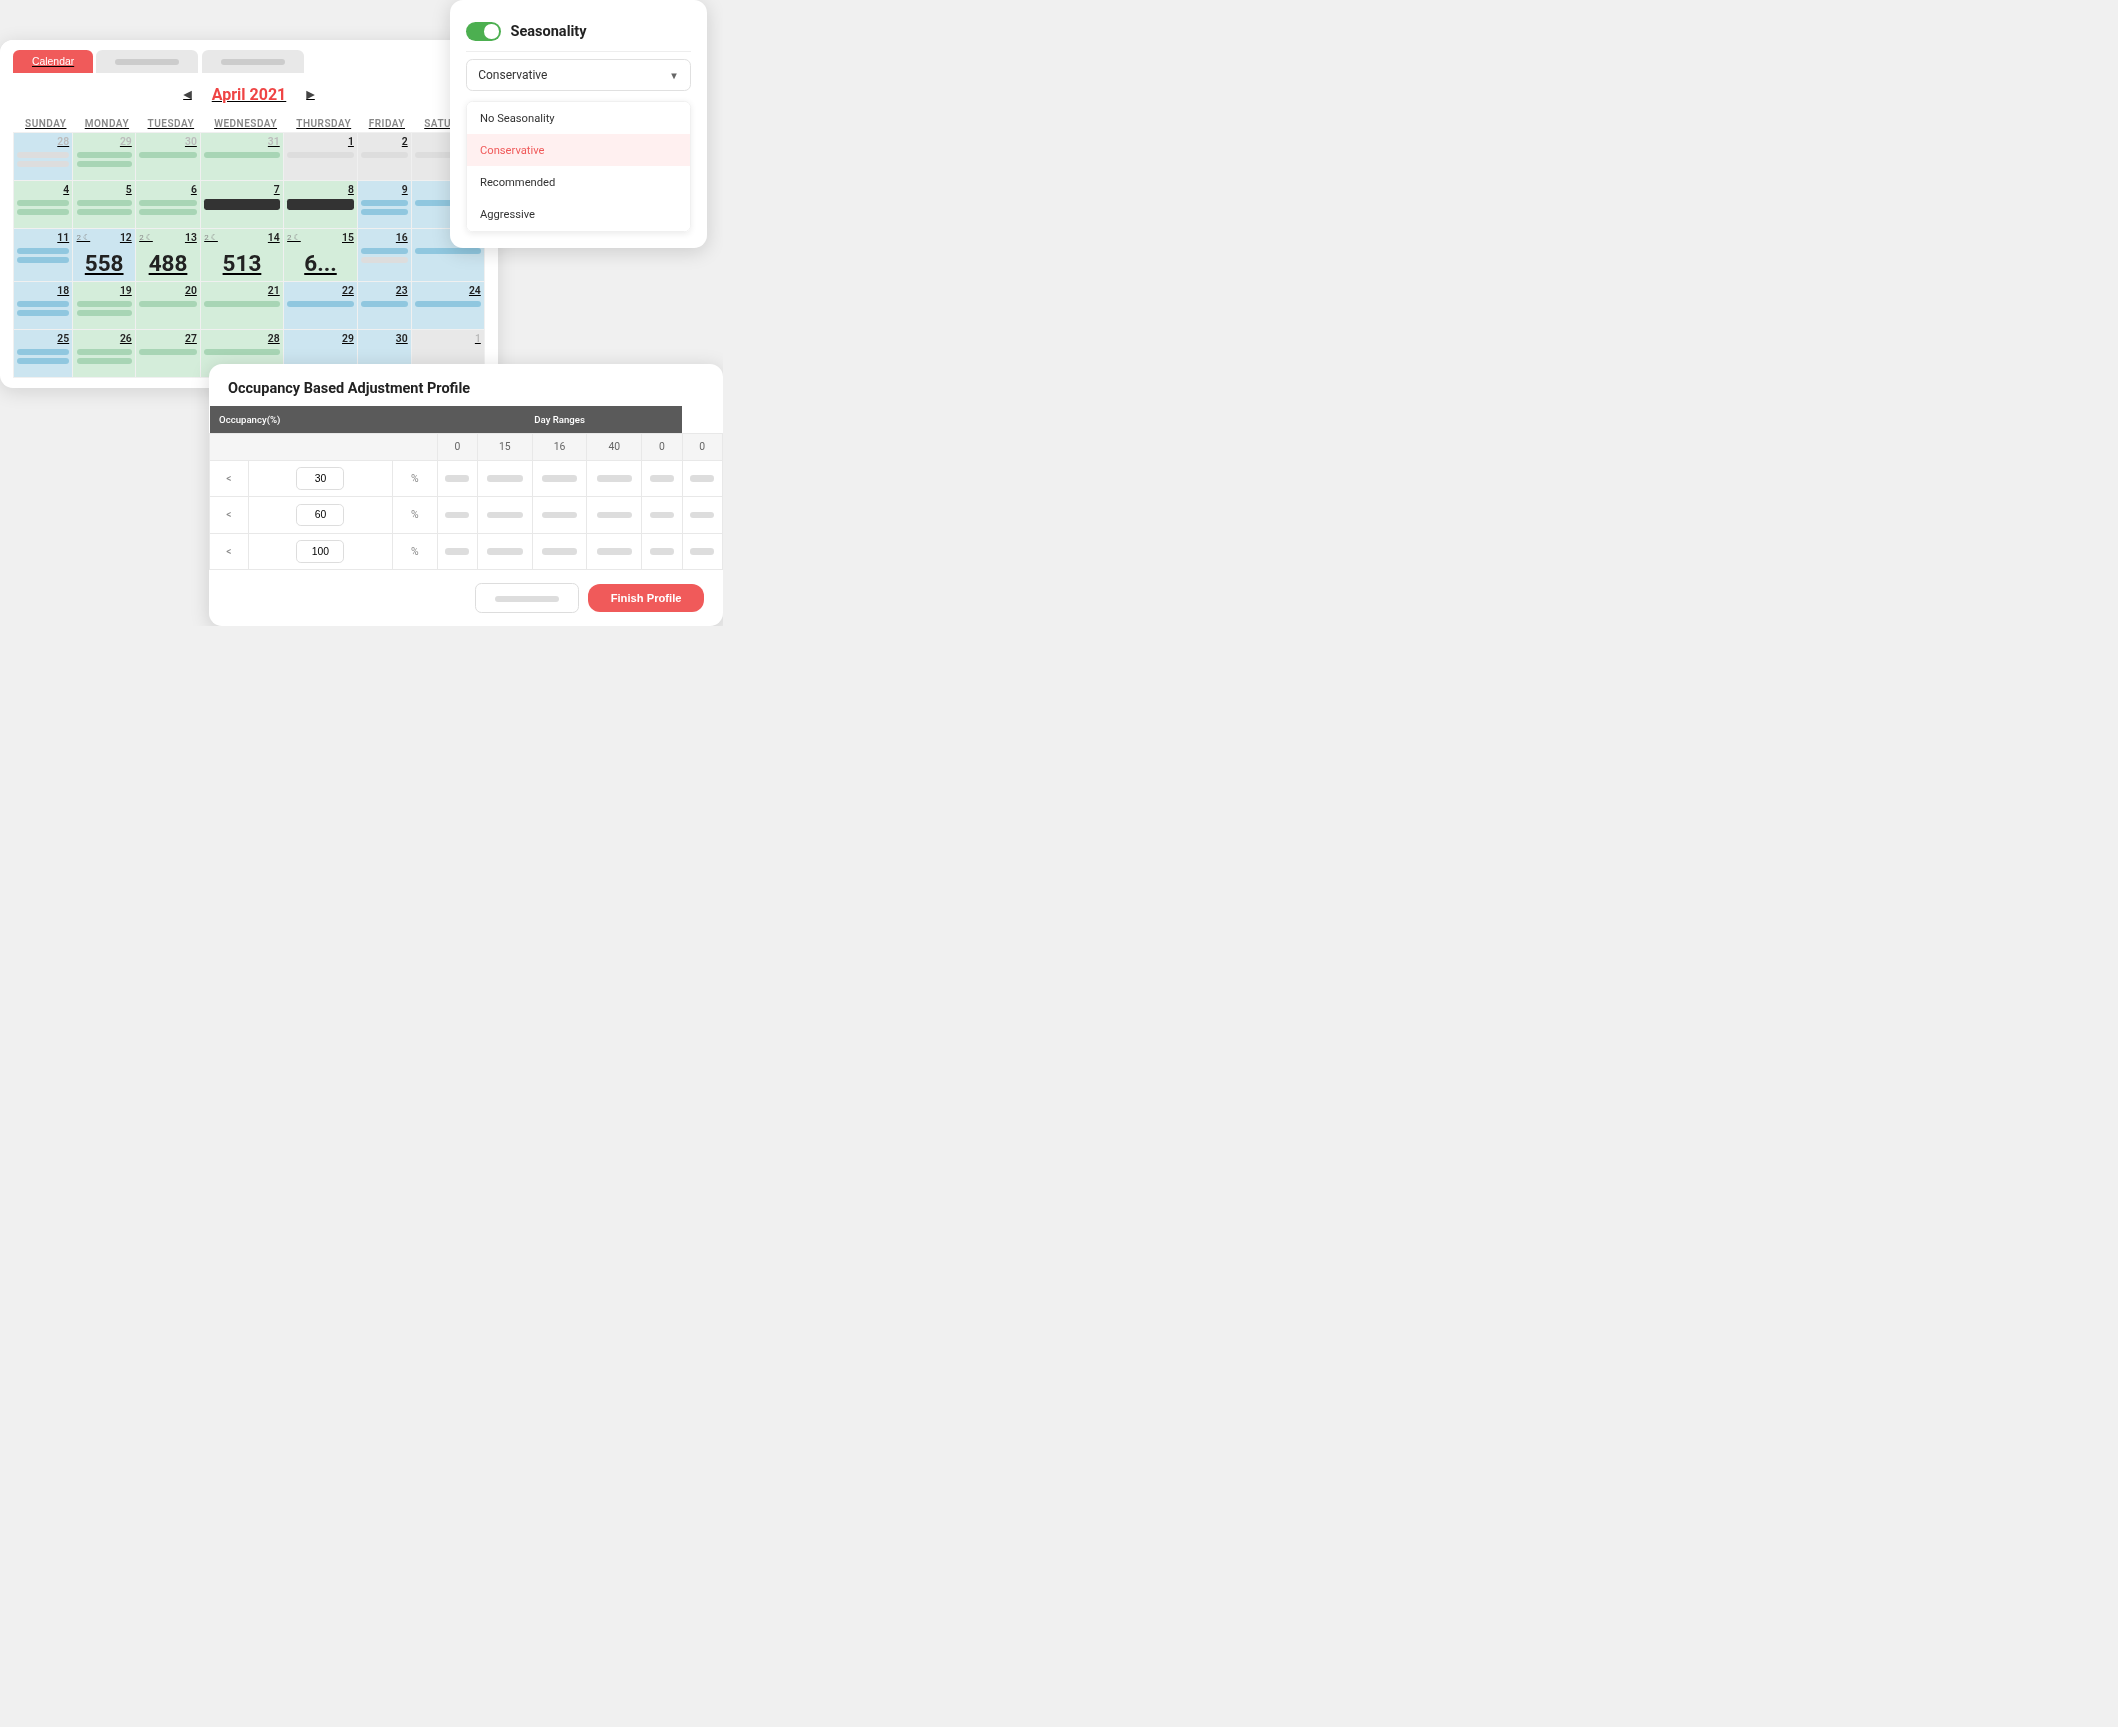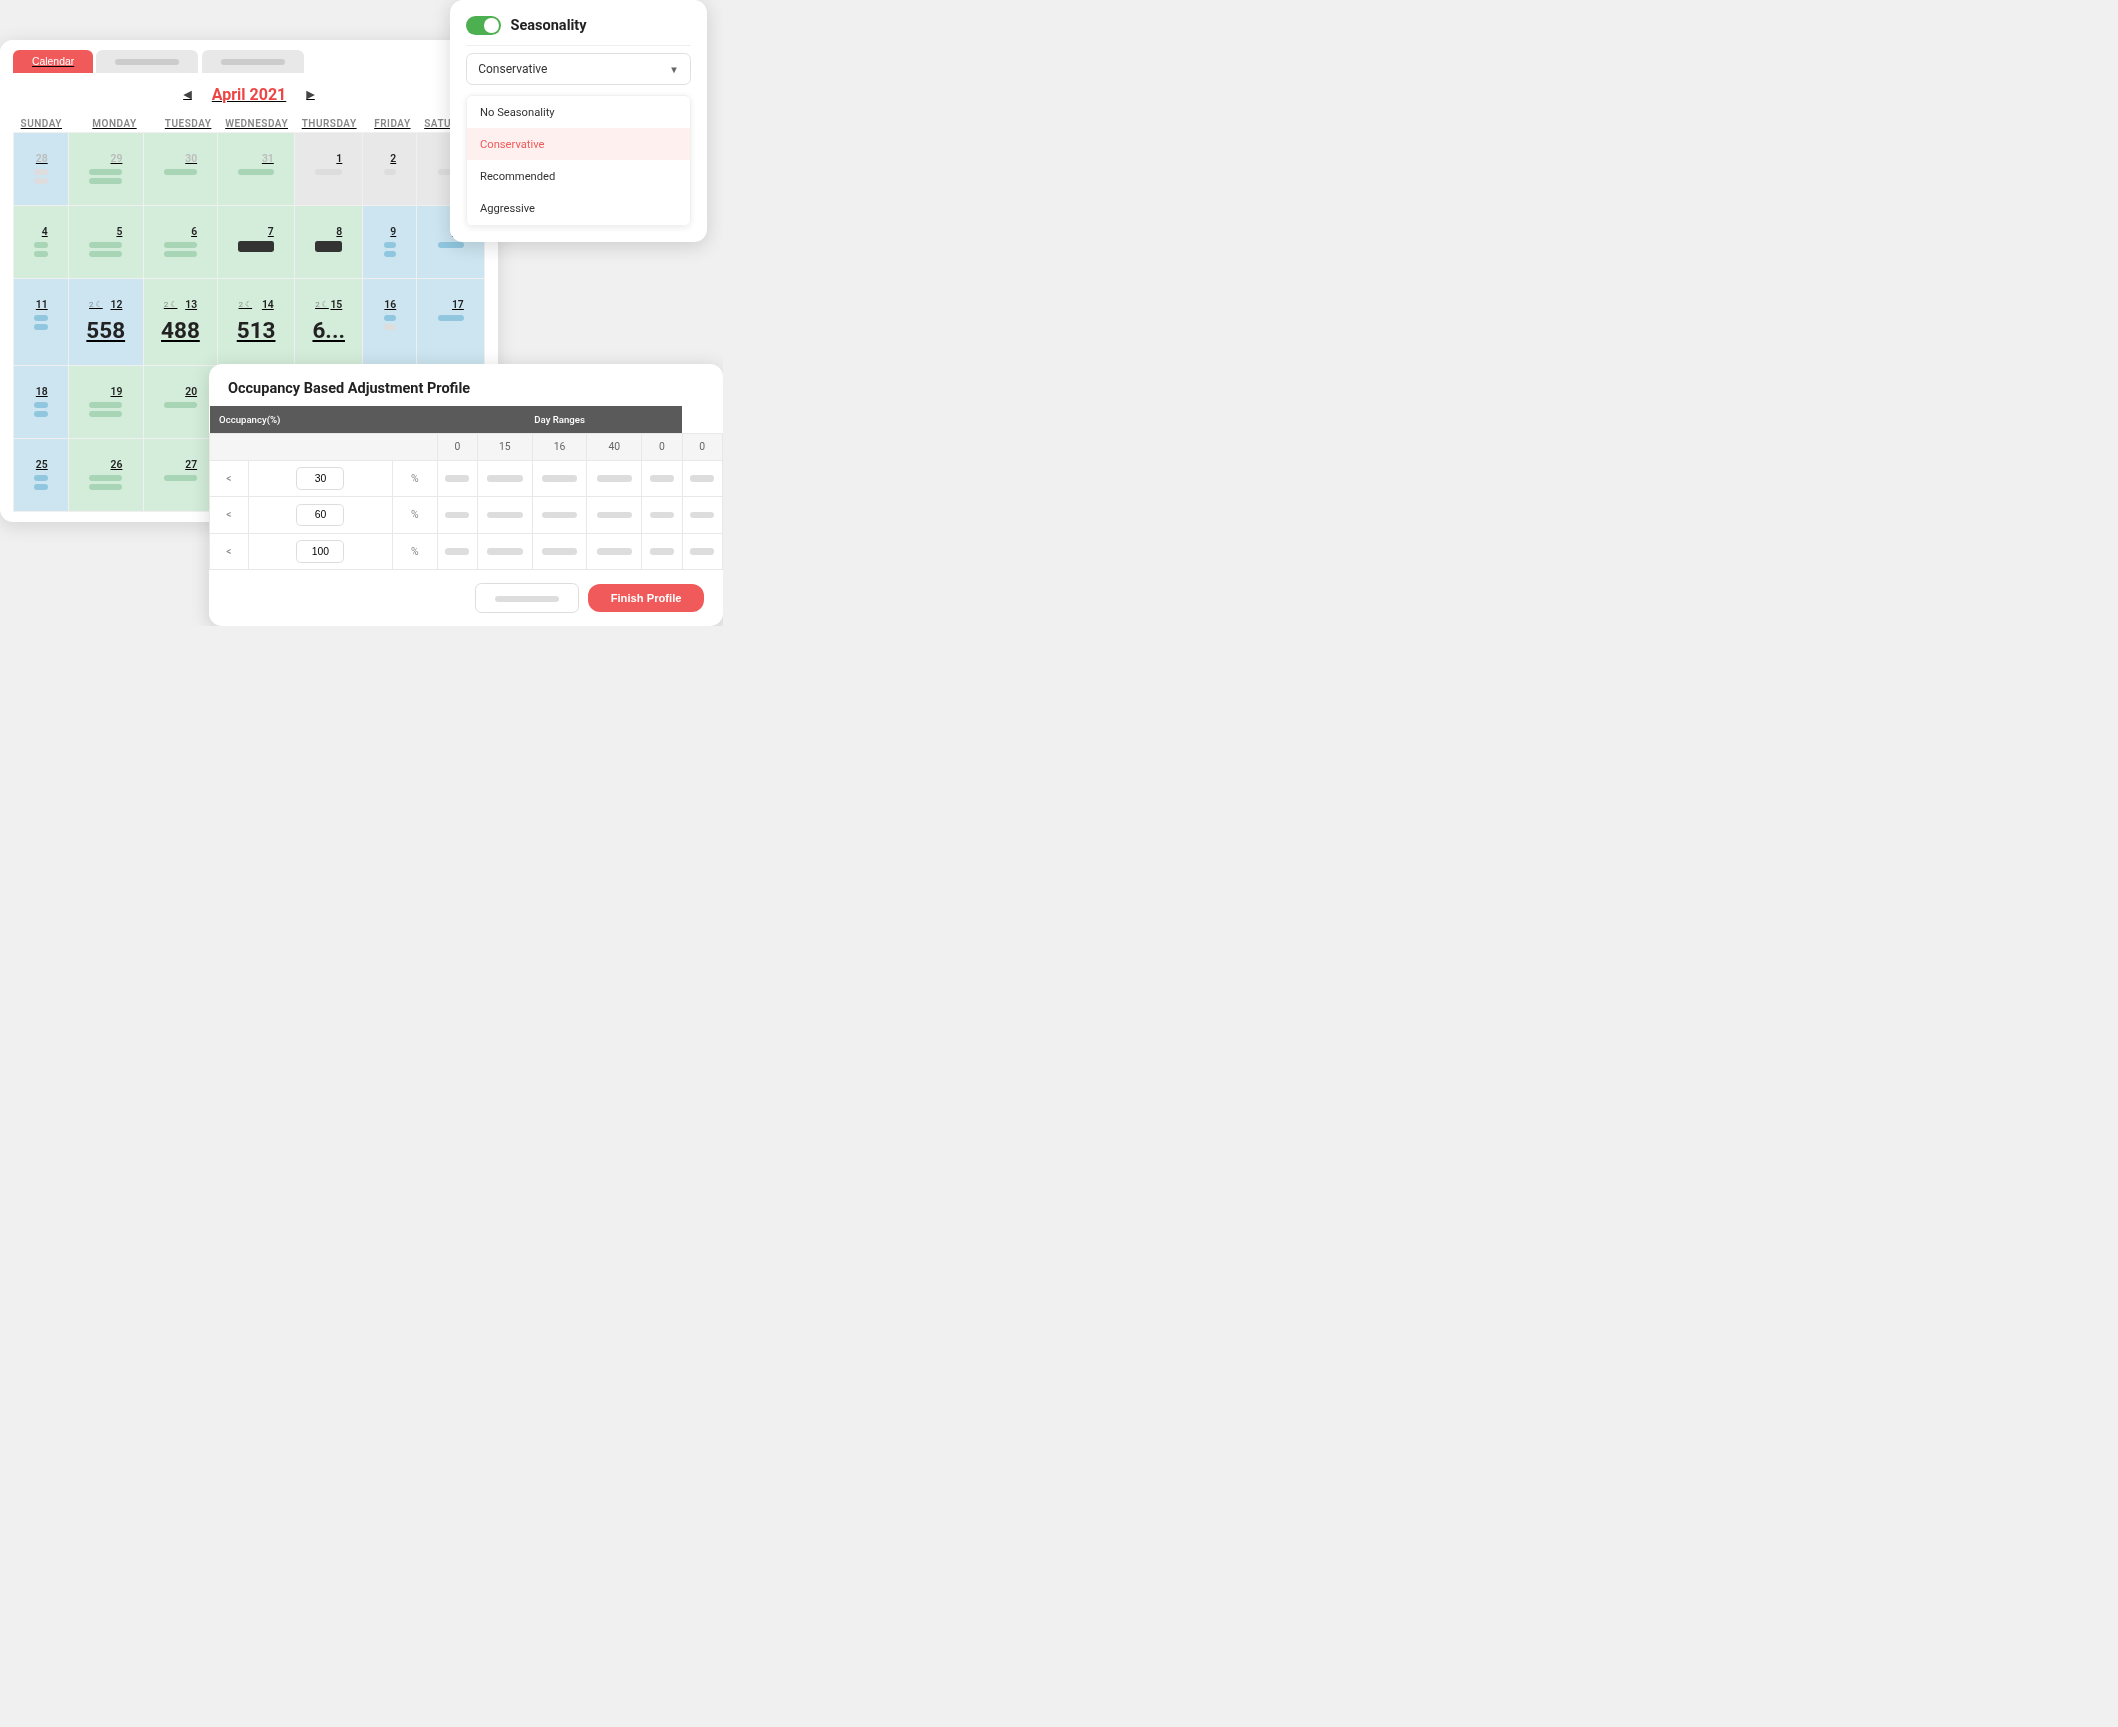--- a/index.html
+++ b/index.html
@@ -92,22 +92,22 @@
       font-size: 10px;
       font-weight: 600;
       color: #888;
       text-align: right;
       padding: 3.2px 6.4px;
       letter-spacing: 0.05em;
     }
 
     .cal-grid td {
       vertical-align: top;
-      padding: 17px;
-      height: 73px;
+      padding: 0;
+      height: 48px;
       border: 0.8px solid #f0f0f0;
       position: relative;
     }
 
     .day-num {
       text-align: right;
       font-size: 10.4px;
       font-weight: 600;
       color: #222;
       padding: 1.6px 3.2px;
@@ -155,20 +155,21 @@
       box-shadow: 0 3.2px 19px rgba(0,0,0,0.15);
       padding: 16px;
       z-index: 10;
     }
 
     .seasonality-header {
       display: flex;
       align-items: center;
       gap: 9.6px;
       margin-bottom: 9.6px;
+      margin-top: 6px;
     }
 
     .toggle-switch {
       width: 35px;
       height: 19px;
       background: #4caf50;
       border-radius: 9.6px;
       position: relative;
       cursor: pointer;
       flex-shrink: 0;

